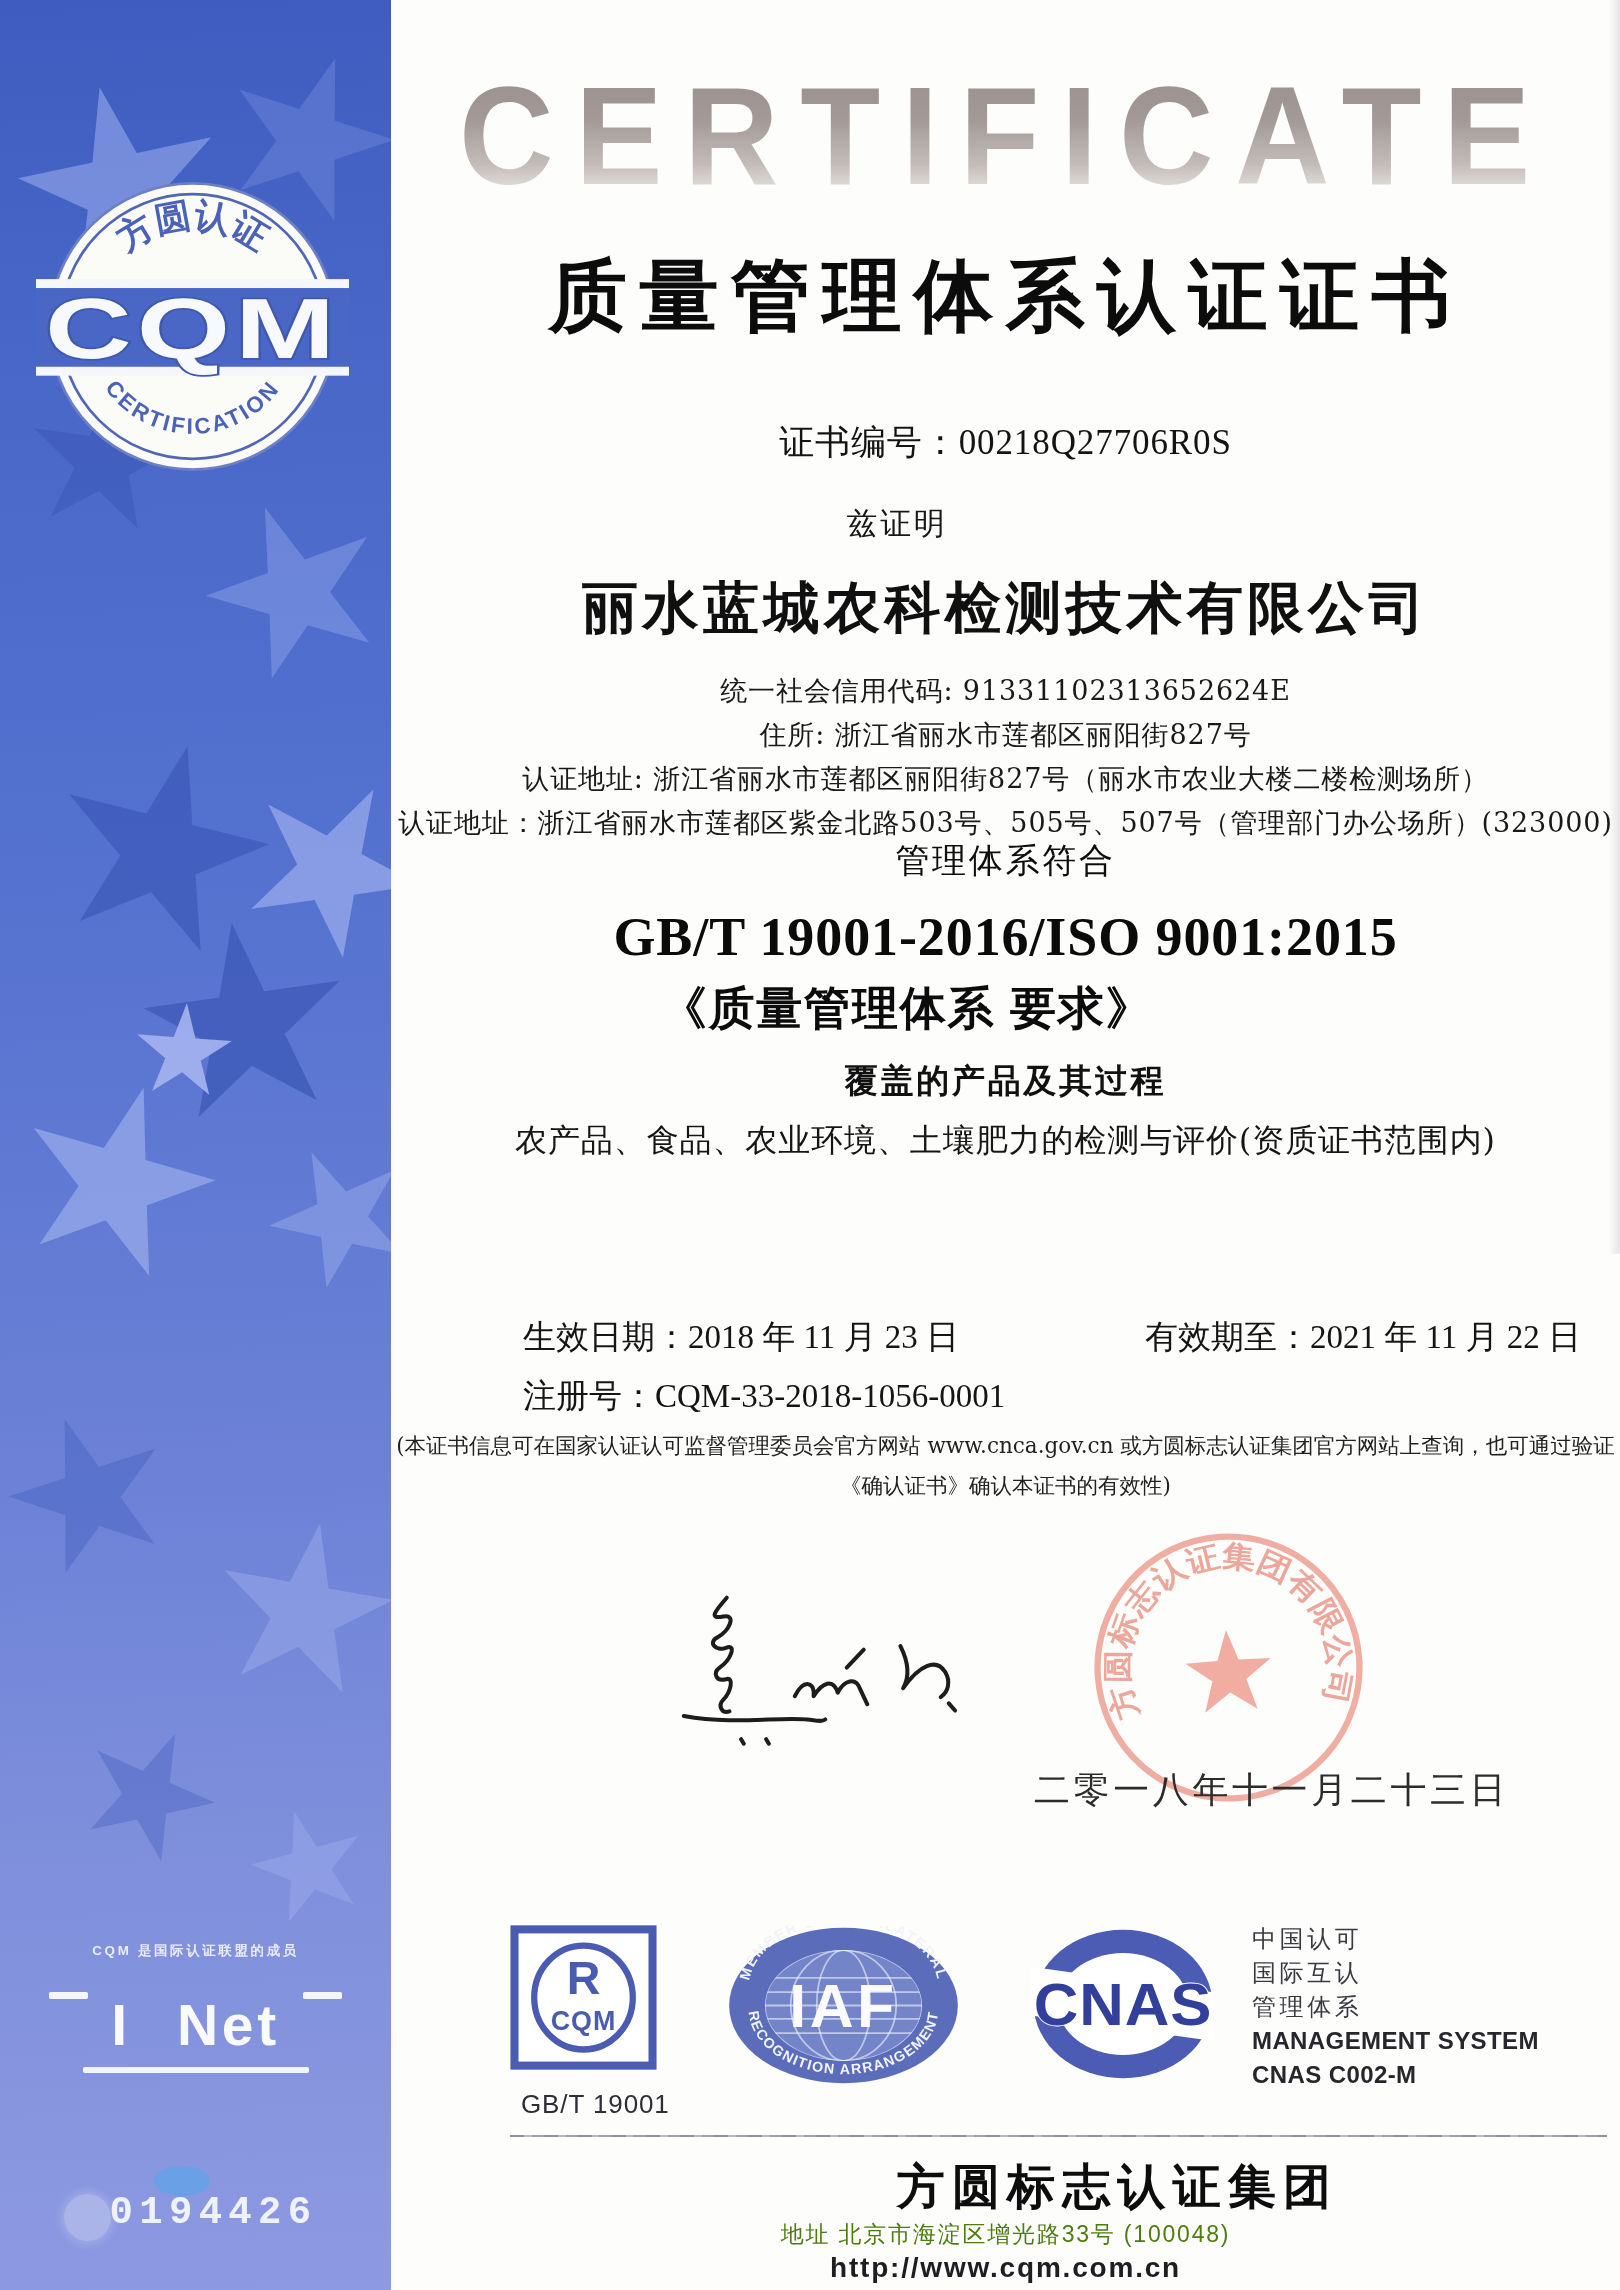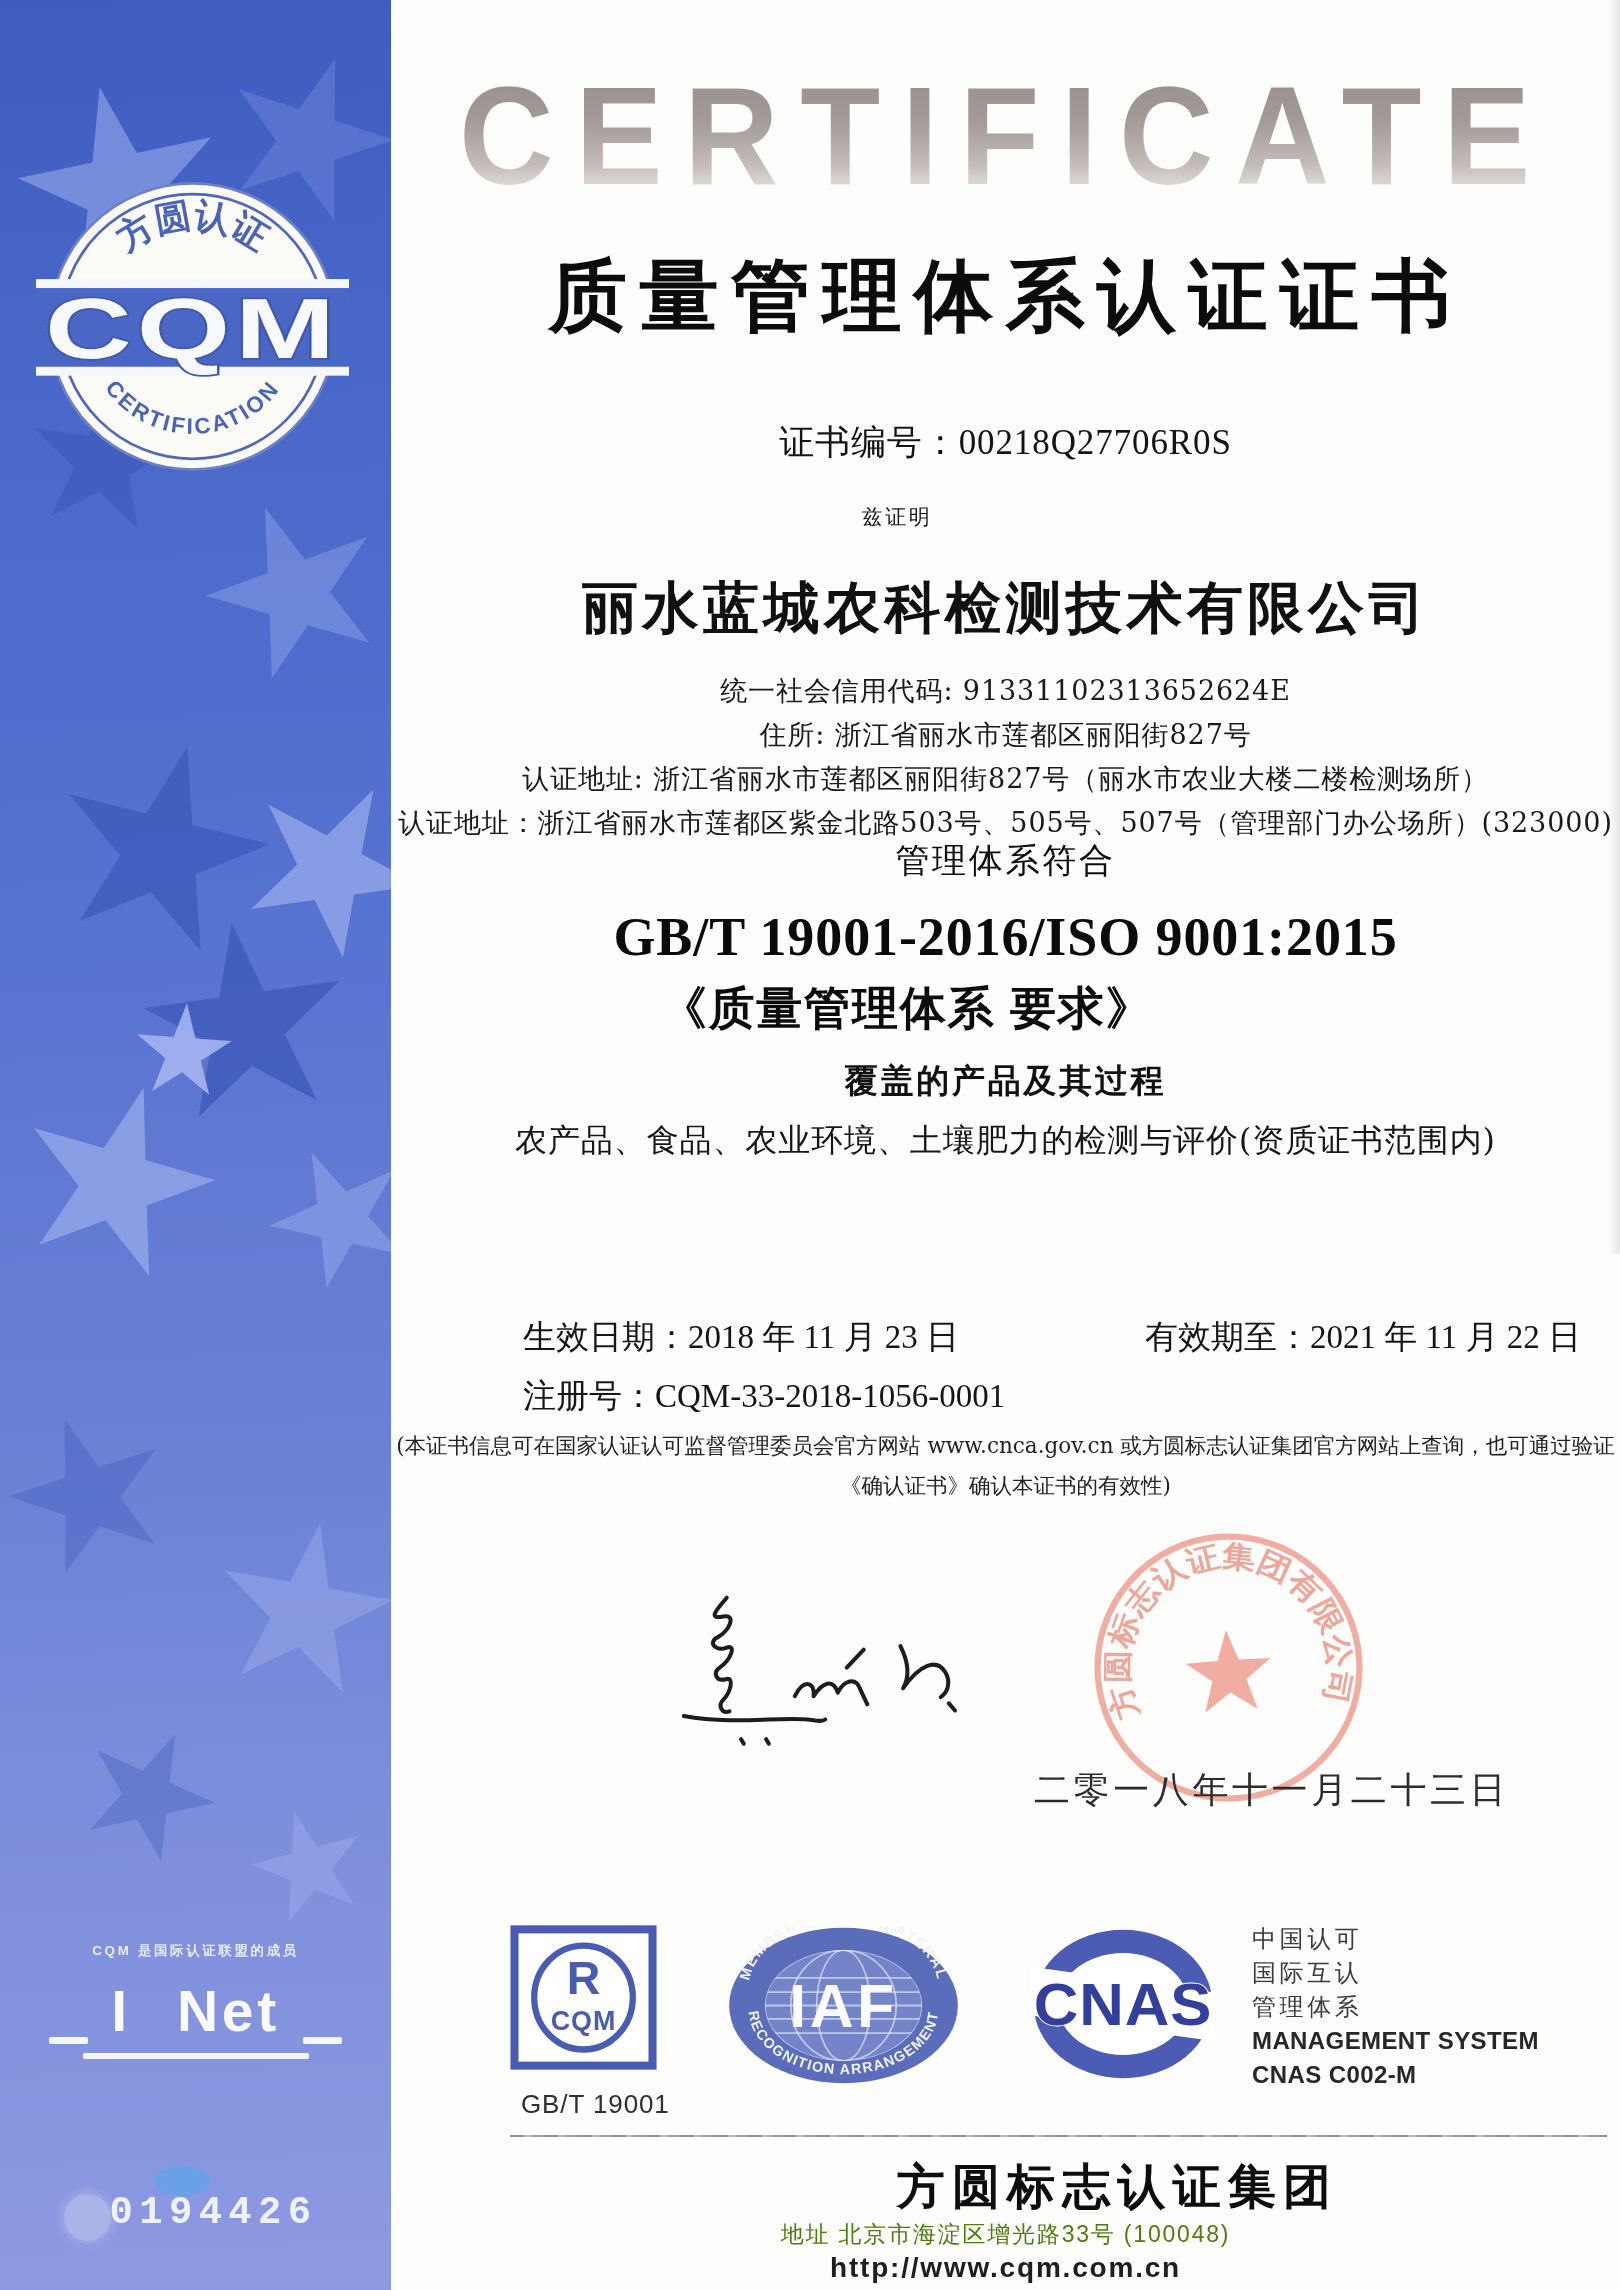--- a/index.html
+++ b/index.html
@@ -10,21 +10,21 @@
   }
   
   .sidebar{
     position:absolute;left:0;top:0;width:391px;height:2291px;overflow:hidden;
     background:linear-gradient(178deg,#3f5dc0 0%,#4867c8 16%,#5673d0 40%,#6a80d6 62%,#8090dc 82%,#8d99e2 100%);
   }
   .star{position:absolute;clip-path:polygon(50% 0%,61% 35%,98% 35%,68% 57%,79% 91%,50% 70%,21% 91%,32% 57%,2% 35%,39% 35%);}
   .badge{position:absolute;left:36px;top:170px;}
   .iqnet{position:absolute;left:0;top:1942px;width:391px;text-align:center;color:#fff;}
   .iqnet-caption{font-size:13.4px;letter-spacing:2.7px;color:rgba(255,255,255,.82);font-weight:bold;}
-  .iqnet-row{margin-top:18px;display:flex;align-items:flex-end;justify-content:center;gap:23px;}
+  .iqnet-row{margin-top:32px;display:flex;align-items:flex-start;justify-content:center;gap:23px;}
   .iqnet-dash{width:39px;height:7.2px;background:rgba(255,255,255,.92);border-radius:1.8px;}
   .iqnet-name{font-size:57px;font-weight:bold;letter-spacing:3.6px;word-spacing:27px;color:rgba(255,255,255,.95);}
   .iqnet-underline{width:226px;height:6.3px;background:rgba(255,255,255,.9);margin:9px auto 0;border-radius:1.8px;}
   .serial{
     position:absolute;left:0;top:2191px;width:427px;text-align:center;
     font-family:"Liberation Mono","DejaVu Sans Mono",monospace;
     font-size:39px;font-weight:bold;letter-spacing:6.3px;color:rgba(244,246,252,.95);
   }
   .ghost-circle{position:absolute;left:64px;top:2194px;width:47px;height:47px;border-radius:50%;
     background:rgba(255,255,255,.28);box-shadow:0 0 9px 3.6px rgba(255,255,255,.18);}
@@ -45,21 +45,21 @@
   .title{
     position:absolute;left:0;top:244px;width:1229px;text-align:center;
     font-size:79px;font-weight:bold;letter-spacing:12.5px;color:#0c0c0c;white-space:nowrap;
   }
   .certno{
     position:absolute;left:0;top:419px;width:1229px;text-align:center;
     font-family:"Liberation Serif","DejaVu Serif",serif;font-size:35px;color:#141414;letter-spacing:0.9px;
   }
   .declare{
     position:absolute;left:0;top:503px;width:1012px;text-align:center;
-    font-family:"DejaVu Serif","Liberation Serif",serif;font-size:21px;color:#181818;letter-spacing:2.7px;
+    font-family:"DejaVu Serif","Liberation Serif",serif;font-size:31px;color:#181818;letter-spacing:2.7px;
   }
   .company{
     position:absolute;left:0;top:571px;width:1229px;text-align:center;
     font-family:"DejaVu Serif","Liberation Serif",serif;
     font-size:56px;font-weight:bold;color:#101010;letter-spacing:4.5px;white-space:nowrap;
   }
   .info-block{position:absolute;left:0;top:673px;width:1229px;text-align:center;
     font-family:"DejaVu Serif","Liberation Serif",serif;color:#1a1a1a;}
   .info-block div{margin-bottom:8px;font-size:27px;letter-spacing:0.9px;white-space:nowrap;}
   .conform{

